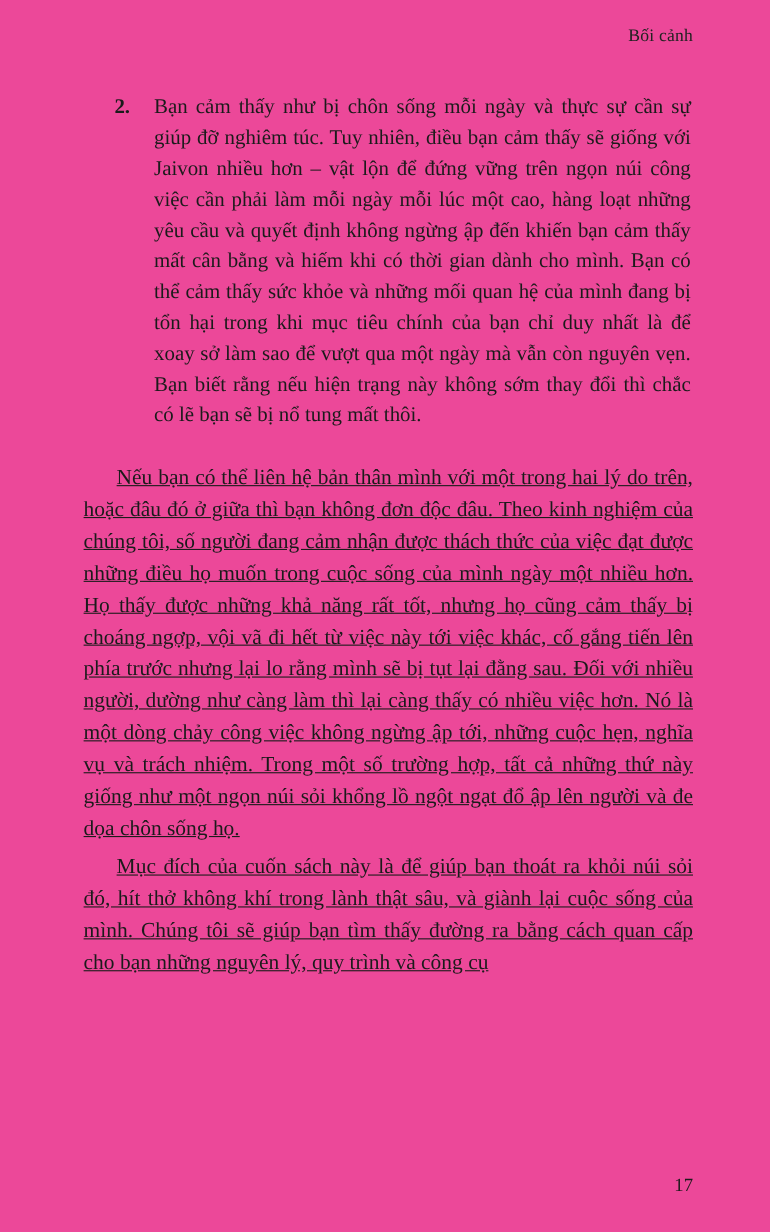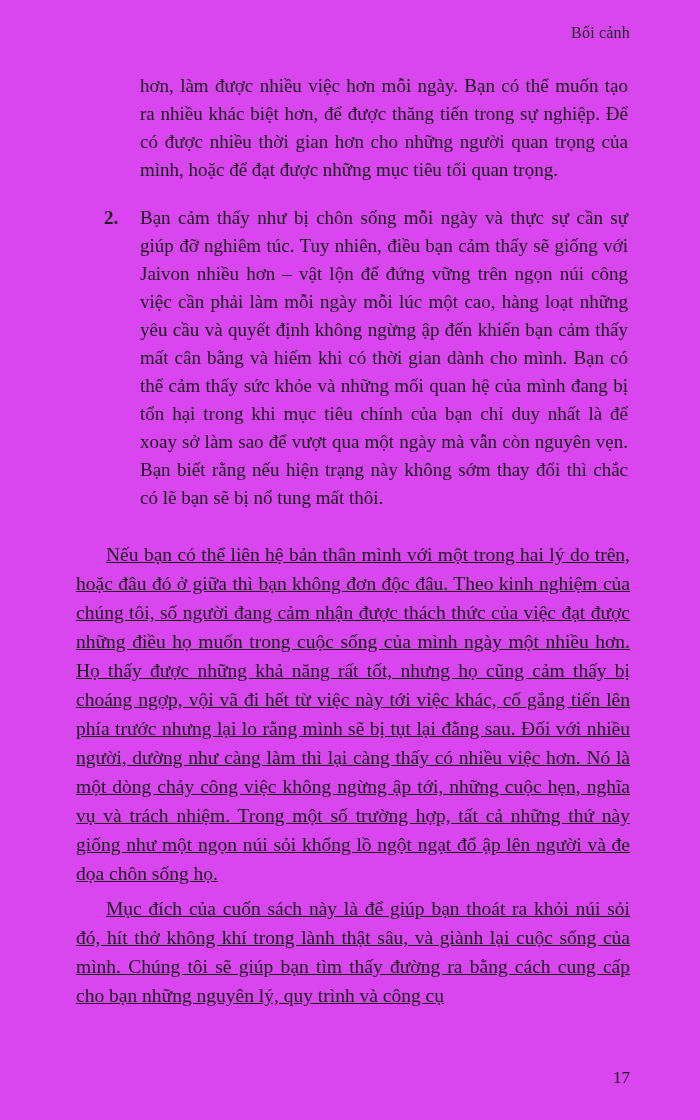--- a/index.html
+++ b/index.html
@@ -4,21 +4,21 @@
 <style>
   html, body {
     margin: 0;
     padding: 0;
     background: #ffffff;
   }
   .page {
     position: relative;
     width: 700px;
     height: 1120px;
-    background: #d946ef;
+    background: #ec4899;
     font-family: "Liberation Serif", "DejaVu Serif", serif;
     color: #1b1b1b;
     overflow: hidden;
     box-sizing: border-box;
   }
   .running-header {
     position: absolute;
     top: 24px;
     right: 70px;
     font-size: 16px;
@@ -81,31 +81,30 @@
 </style>
 </head>
 <body>
 
 <div class="page">
 
   <div class="running-header">Bối cảnh</div>
 
   <div class="content">
 
-    <p class="list-text list-item-continuation">hơn, làm được nhiều việc hơn mỗi ngày. Bạn có thể muốn tạo ra nhiều khác biệt hơn, để được thăng tiến trong sự nghiệp. Để có được nhiều thời gian hơn cho những người quan trọng của mình, hoặc để đạt được những mục tiêu tối quan trọng.</p>
 
     <div class="list-item">
       <span class="list-number">2.</span>
       <p class="list-text">
         <span class="bold-lead">Bạn cảm thấy như bị chôn sống mỗi ngày và thực sự cần sự giúp đỡ nghiêm túc.</span>
         <span>Tuy nhiên, điều bạn cảm thấy sẽ giống với Jaivon nhiều hơn – vật lộn để đứng vững trên ngọn núi công việc cần phải làm mỗi ngày mỗi lúc một cao, hàng loạt những yêu cầu và quyết định không ngừng ập đến khiến bạn cảm thấy mất cân bằng và hiếm khi có thời gian dành cho mình. Bạn có thể cảm thấy sức khỏe và những mối quan hệ của mình đang bị tổn hại trong khi mục tiêu chính của bạn chỉ duy nhất là để xoay sở làm sao để vượt qua một ngày mà vẫn còn nguyên vẹn. Bạn biết rằng nếu hiện trạng này không sớm thay đổi thì chắc có lẽ bạn sẽ bị nổ tung mất thôi.</span>
       </p>
     </div>
 
     <p class="body-para first">Nếu bạn có thể liên hệ bản thân mình với một trong hai lý do trên, hoặc đâu đó ở giữa thì bạn không đơn độc đâu. Theo kinh nghiệm của chúng tôi, số người đang cảm nhận được thách thức của việc đạt được những điều họ muốn trong cuộc sống của mình ngày một nhiều hơn. Họ thấy được những khả năng rất tốt, nhưng họ cũng cảm thấy bị choáng ngợp, vội vã đi hết từ việc này tới việc khác, cố gắng tiến lên phía trước nhưng lại lo rằng mình sẽ bị tụt lại đằng sau. Đối với nhiều người, dường như càng làm thì lại càng thấy có nhiều việc hơn. Nó là một dòng chảy công việc không ngừng ập tới, những cuộc hẹn, nghĩa vụ và trách nhiệm. Trong một số trường hợp, tất cả những thứ này giống như một ngọn núi sỏi khổng lồ ngột ngạt đổ ập lên người và đe dọa chôn sống họ.</p>
 
-    <p class="body-para second">Mục đích của cuốn sách này là để giúp bạn thoát ra khỏi núi sỏi đó, hít thở không khí trong lành thật sâu, và giành lại cuộc sống của mình. Chúng tôi sẽ giúp bạn tìm thấy đường ra bằng cách cung cấp cho bạn những nguyên lý, quy trình và công cụ</p>
+    <p class="body-para second">Mục đích của cuốn sách này là để giúp bạn thoát ra khỏi núi sỏi đó, hít thở không khí trong lành thật sâu, và giành lại cuộc sống của mình. Chúng tôi sẽ giúp bạn tìm thấy đường ra bằng cách quan cấp cho bạn những nguyên lý, quy trình và công cụ</p>
 
   </div>
 
   <div class="page-number">17</div>
 
 </div>
 
 </body></html>

